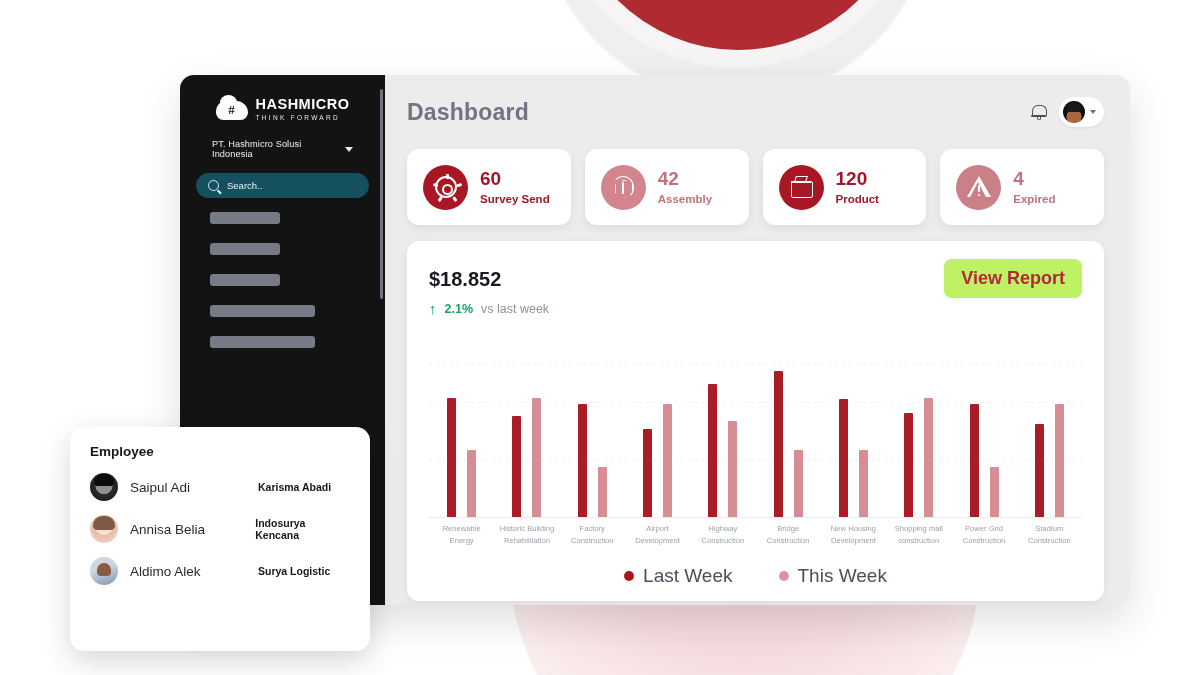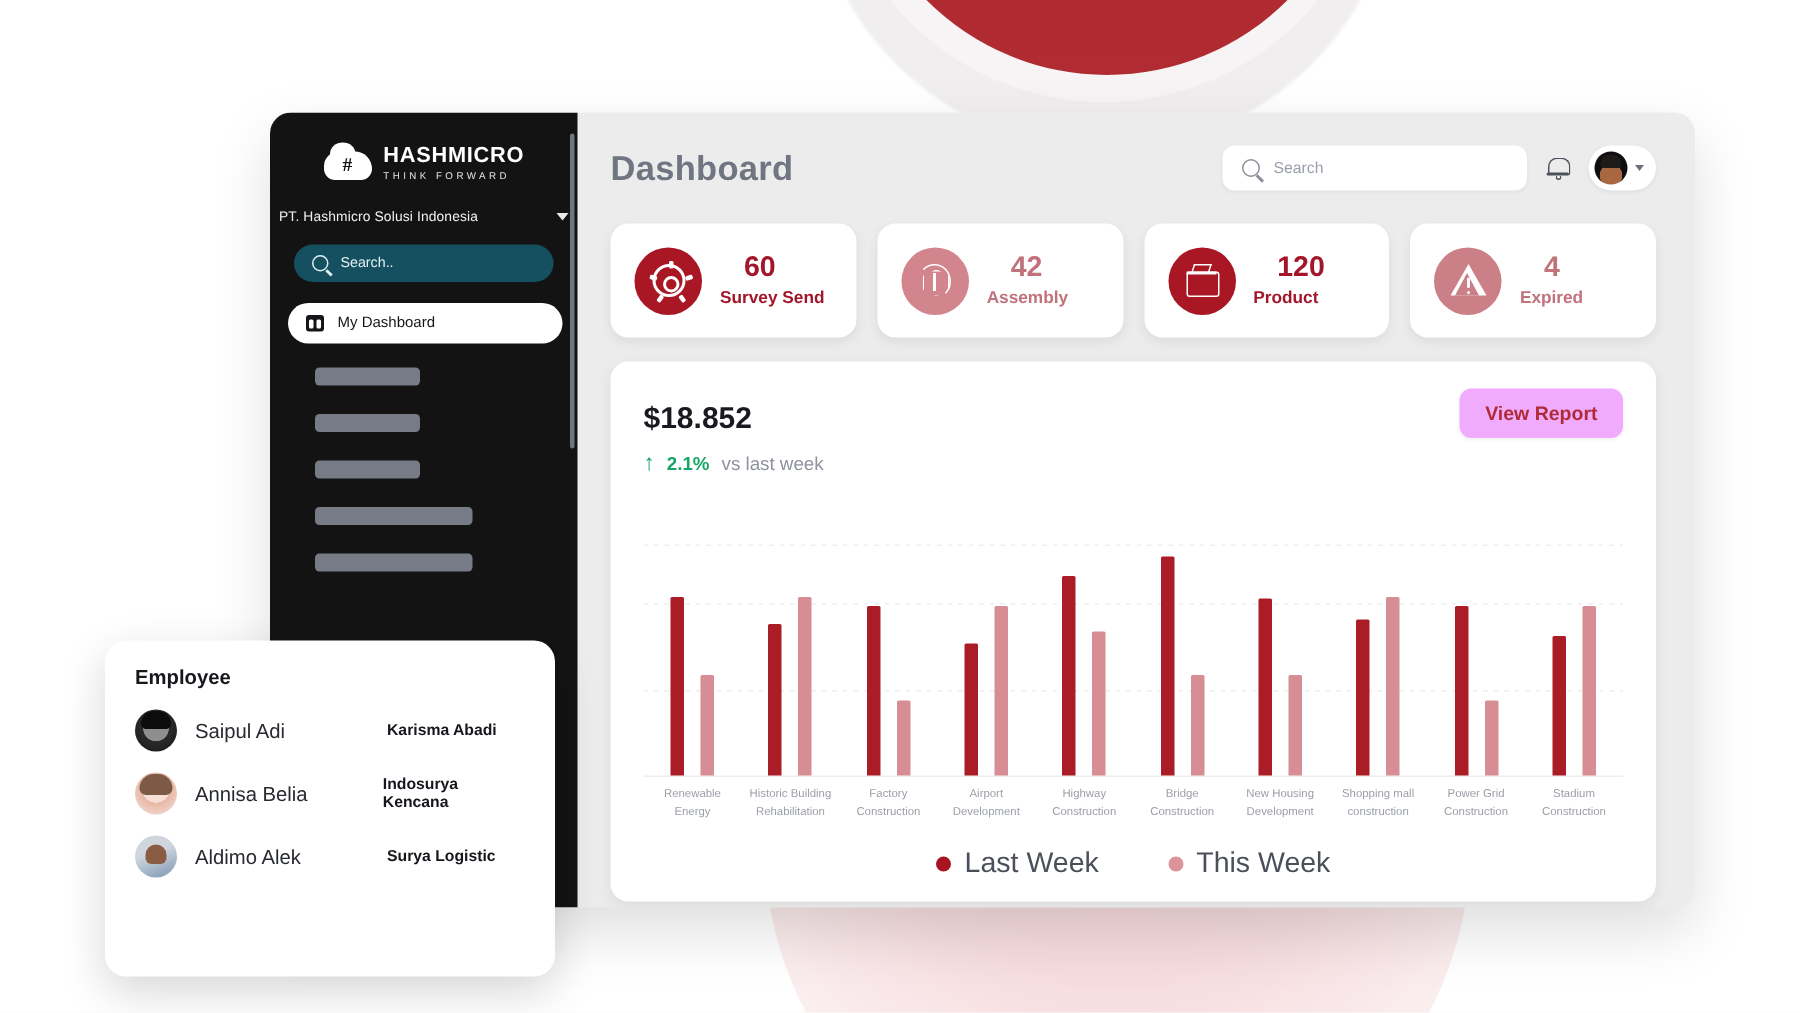--- a/index.html
+++ b/index.html
@@ -68,21 +68,21 @@
     position:absolute; left:9px; top:7px; width:14px; height:12px;
     color:#131314; font-size:13px; font-weight:700; line-height:12px; text-align:center;
     font-family:"Liberation Serif", serif;
   }
   .brand-text { line-height: 1; }
   .brand-name { font-size: 14.5px; font-weight: 700; letter-spacing: .5px; color: #fff; }
   .brand-tag { font-size: 6.5px; letter-spacing: 2.3px; color: #e4e4e4; margin-top: 3px; }
 
   .company {
     display:flex; align-items:center; gap:6px; justify-content:space-between;
-    padding: 0 6px; margin-bottom: 14px;
+    padding: 0 32px; margin-bottom: 14px;
   }
   .company-name { font-size: 9.2px; color: #f0f0f0; letter-spacing:.1px; }
   .caret { width:0;height:0;border-left:4px solid transparent;border-right:4px solid transparent;border-top:5px solid #e9e9e9; }
 
   .side-search {
     margin: 0 16px 14px; height: 25px; border-radius: 13px;
     background: #14505f; display: flex; align-items: center; gap: 8px; padding: 0 12px;
   }
   .side-search .mag { width:11px;height:11px;border:1.6px solid #dfeef2;border-radius:50%;position:relative;flex:none;}
   .side-search .mag:after{content:"";position:absolute;right:-4px;bottom:-3px;width:5px;height:1.6px;background:#dfeef2;transform:rotate(45deg);}
@@ -147,21 +147,21 @@
   .stats { display:flex; gap: 14px; margin-bottom: 16px; }
   .stat {
     flex:1; height: 76px; background:#fff; border-radius:12px;
     display:flex; align-items:center; gap:12px; padding: 0 16px;
     box-shadow: 0 3px 8px rgba(0,0,0,.07);
   }
   .stat-icon {
     width:45px;height:45px;border-radius:50%;flex:none;
     display:flex;align-items:center;justify-content:center;
   }
-  .stat-num { font-size:19px; font-weight:700; line-height:1; margin-bottom:5px;margin-left:16px; }
+  .stat-num { font-size:19px; font-weight:700; line-height:1; margin-bottom:5px; }
   .stat-label { font-size:11.5px; font-weight:600; }
 
   .gear-ico{width:22px;height:22px;border:2px solid #fff;border-radius:50%;position:relative;}
   .gear-ico:before{content:"";position:absolute;left:5.5px;top:5.5px;width:7px;height:7px;border:2px solid #fff;border-radius:50%;}
   .gear-ico i{position:absolute;left:9.5px;top:-4px;width:3px;height:5px;background:#fff;border-radius:1px;}
   .gear-ico i:nth-child(2){transform:rotate(72deg);transform-origin:1.5px 15px;}
   .gear-ico i:nth-child(3){transform:rotate(144deg);transform-origin:1.5px 15px;}
   .gear-ico i:nth-child(4){transform:rotate(216deg);transform-origin:1.5px 15px;}
   .gear-ico i:nth-child(5){transform:rotate(288deg);transform-origin:1.5px 15px;}
 
@@ -198,22 +198,22 @@
   }
   .rev-title { font-size:25px; font-weight:700; color:#181a1f; letter-spacing:.1px; }
   .rev-amount { font-size:20px; font-weight:700; color:#181a1f; margin-top:9px; }
   .rev-delta { display:flex; align-items:center; gap:8px; margin-top:10px; font-size:12.5px;}
   .up-arrow { color:#18a566; font-size:15px; line-height:1; font-weight:600;}
   .delta-pct { color:#18a566; font-weight:700; }
   .delta-txt { color:#8d929c; }
   .rev-sub { font-size:12.5px; color:#9aa0a8; margin-top:17px; }
   .view-report {
     position:absolute; right:22px; top:18px;
-    background:#f0abfc; border-radius:8px; padding: 9px 17px;
-    font-size:13px; font-weight:700; color:#b02a38; cursor:pointer;
+    background:#bef264; border-radius:8px; padding: 9px 17px;
+    font-size:18px; font-weight:700; color:#b02a38; cursor:pointer;
     box-shadow: 0 1px 3px rgba(0,0,0,.06);
     text-align: center;
   }
 
   
   .chart-wrap { position:absolute; left:22px; right:22px; top:122px; height:155px; }
   .grid-line { position:absolute; left:0; right:0; height:1px;
     background: repeating-linear-gradient(90deg,#eee 0 3px, transparent 3px 7px); }
   .axis-line { position:absolute; left:0; right:0; bottom:0; height:1px; background:#ededed; }
   .bars { position:absolute; left:0; right:0; bottom:1px; top:0; display:flex; }
@@ -276,42 +276,34 @@
       <div class="company">
         <div class="company-name">PT. Hashmicro Solusi Indonesia</div>
         <div class="caret"></div>
       </div>
 
       <div class="side-search">
         <div class="mag"></div>
         <span>Search..</span>
       </div>
 
-      <div class="side-item-active">
-        <div class="dash-glyph"></div>
-        <span>My Dashboard</span>
-      </div>
 
 
       <div class="skeleton" style="width:70px"></div>
       <div class="skeleton" style="width:70px"></div>
       <div class="skeleton" style="width:70px"></div>
       <div class="skeleton" style="width:105px"></div>
       <div class="skeleton" style="width:105px"></div>
     </aside>
 
     <section class="main">
 
       <div class="topbar">
         <div class="page-title">Dashboard</div>
         <div class="topbar-right">
-          <div class="search-box">
-            <div class="mag"></div>
-            <span>Search</span>
-          </div>
           <div class="bell">
               <i></i>
             </div>
           <div class="profile">
             <div class="avatar-head"></div>
             <div class="chev"></div>
           </div>
         </div>
       </div>
 

